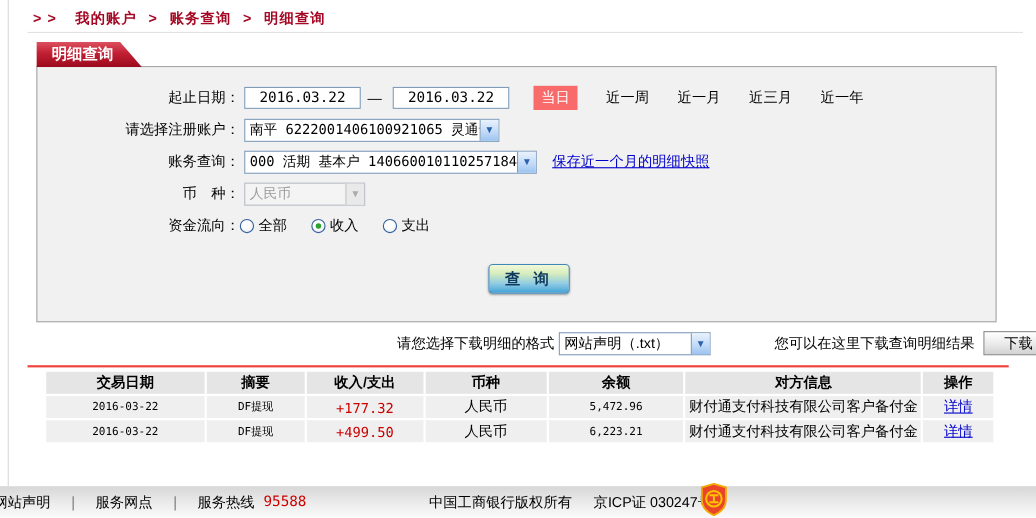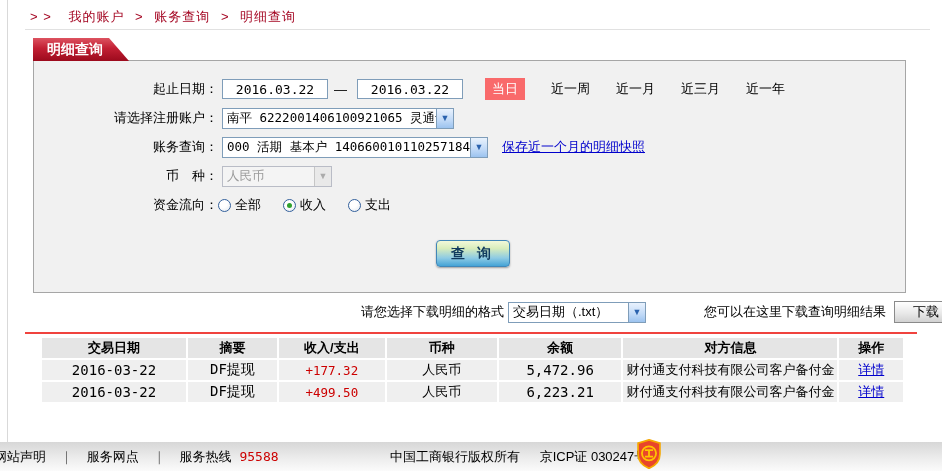--- a/index.html
+++ b/index.html
@@ -3,21 +3,21 @@
 <meta charset="utf-8">
 <style>
   * { box-sizing: border-box; margin: 0; padding: 0; }
   html,body { width: 942px; height: 471px; overflow: hidden; }
   body { font-family: "Liberation Sans", "DejaVu Sans", sans-serif; font-size: 13px; color: #000; background: #fff; }
   #page { position: relative; width: 942px; height: 471px; background: #fff; }
 
   .left-hairline { position: absolute; left: 7px; top: 0; width: 1px; height: 442px; background: #d9d9d9; }
 
   
-  .breadcrumb { position: absolute; left: 30px; top: 8px; color: #a50824; font-weight: normal; letter-spacing: 1px; }
+  .breadcrumb { position: absolute; left: 30px; top: 8px; color: #a50824; font-weight: bold; letter-spacing: 1px; }
   .breadcrumb a { color: #a50824; text-decoration: none; cursor: pointer; }
   .crumb-sep { margin: 0 6px; }
   .top-divider { position: absolute; left: 25px; top: 29px; width: 905px; height: 1px; background: #e1e1e1; }
 
   
   .tab { position: absolute; left: 33px; top: 38px; height: 23px; padding: 3px 26px 0 14px; color: #fff; font-weight: bold; font-size: 14px;
          background: linear-gradient(180deg,#dd5260 0%, #c21f33 45%, #9c0a1d 100%);
          clip-path: polygon(0 0, calc(100% - 20px) 0, 100% 100%, 0 100%); z-index: 2; }
 
   
@@ -50,21 +50,21 @@
   .w-currency { width: 110px; }
   .snapshot-link { margin-left: 14px; color: #0000cc; text-decoration: underline; cursor: pointer; }
 
   
   .radio-group { display: flex; align-items: center; }
   .radio-item { display: flex; align-items: center; margin-right: 22px; cursor: pointer; }
   .radio-circle { width: 13px; height: 13px; border-radius: 50%; border: 1px solid #33609c; background: radial-gradient(circle at 35% 30%, #fff 40%, #dfe6ee);
                   display: inline-flex; align-items: center; justify-content: center; margin-right: 4px; }
   .radio-circle.checked::after { content: ""; width: 5px; height: 5px; border-radius: 50%; background: #2fа12f; background: #2fa12f; display: block; }
 
-  .query-row { margin-top: 24px; display: flex; }
+  .query-row { margin-top: 24px; display: flex; padding-left: 8px; }
   .query-btn { margin-left: 402px; width: 74px; height: 27px; border: 1px solid #4187b8; border-radius: 4px; cursor: pointer;
                background: linear-gradient(180deg,#f2f9d9 0%, #d8edbc 30%, #8ecbe4 68%, #44a3d6 100%);
                color: #103a5e; font-weight: bold; font-size: 14px; letter-spacing: 4px; text-align: center; line-height: 25px;
                box-shadow: 0 1px 2px rgba(0,0,0,0.35); }
 
   
   .download-row { position: absolute; left: 16px; top: 300px; width: 942px; height: 24px; display: flex; align-items: center; justify-content: flex-end; }
   .dl-format-label { margin-left: 196px; }
   .w-format { width: 138px; }
   .w-format .sval { font-family: "Liberation Sans", sans-serif; font-size: 13px; }
@@ -72,21 +72,21 @@
   .dl-btn { margin-left: 8px; width: 64px; height: 22px; border: 1px solid #8a8a8a; background: linear-gradient(180deg,#ffffff,#e9e9e9 55%,#d2d2d2);
             text-align: center; line-height: 20px; cursor: pointer; }
 
   
   .table-topline { position: absolute; left: 25px; top: 332px; width: 892px; height: 2px; background: #f0433e; }
   .result-table { position: absolute; left: 40px; top: 336px; width: 865px; border-collapse: separate; border-spacing: 2px; font-size: 13px; }
   .result-table th { background: #e5e5e5; font-weight: bold; height: 16px; padding: 1px 3px; text-align: center; white-space: nowrap; }
   .result-table td { background: #efefef; height: 16px; padding: 1px 3px; text-align: center; white-space: nowrap; }
   .col-date { width: 17%; } .col-summary { width: 10.5%; } .col-amount { width: 12.5%; } .col-cur { width: 13%; }
   .col-bal { width: 14.5%; } .col-info { width: 25%; } .col-op { width: 7.5%; }
-  .mono { font-family: "DejaVu Sans Mono", monospace; font-size: 14px; }
+  .mono { font-family: "DejaVu Sans Mono", monospace; font-size: 10px; }
   .amount { color: #cc0000; font-family: "DejaVu Sans Mono", monospace; font-size: 12.5px; }
   .detail-link { color: #0000cc; text-decoration: underline; cursor: pointer; }
 
   
   .footer { position: absolute; left: 0; top: 442px; width: 942px; height: 29px;
             background: linear-gradient(180deg,#d7d7d7 0%, #ececec 55%, #fbfbfb 100%);
             display: flex; align-items: center; }
   .footer-left { margin-left: -6px; display: flex; align-items: center; white-space: nowrap; }
   .footer-left .flink { cursor: pointer; }
   .fsep { margin: 0 14px; color: #555; }
@@ -172,21 +172,21 @@
     </div>
 
     <div class="query-row">
       <div class="query-btn">查 询</div>
     </div>
   </div>
 
   <div class="download-row">
     <span class="dl-format-label">请您选择下载明细的格式</span>
     <div class="sel w-format">
-      <span class="sval">交易日期（.txt）</span>
+      <span class="sval">网站声明（.txt）</span>
       <span class="sarrow">▼</span>
     </div>
     <span class="dl-result-label">您可以在这里下载查询明细结果</span>
     <div class="dl-btn">下载</div>
   </div>
 
   <div class="table-topline"></div>
   <table class="result-table">
     <thead>
       <tr>

